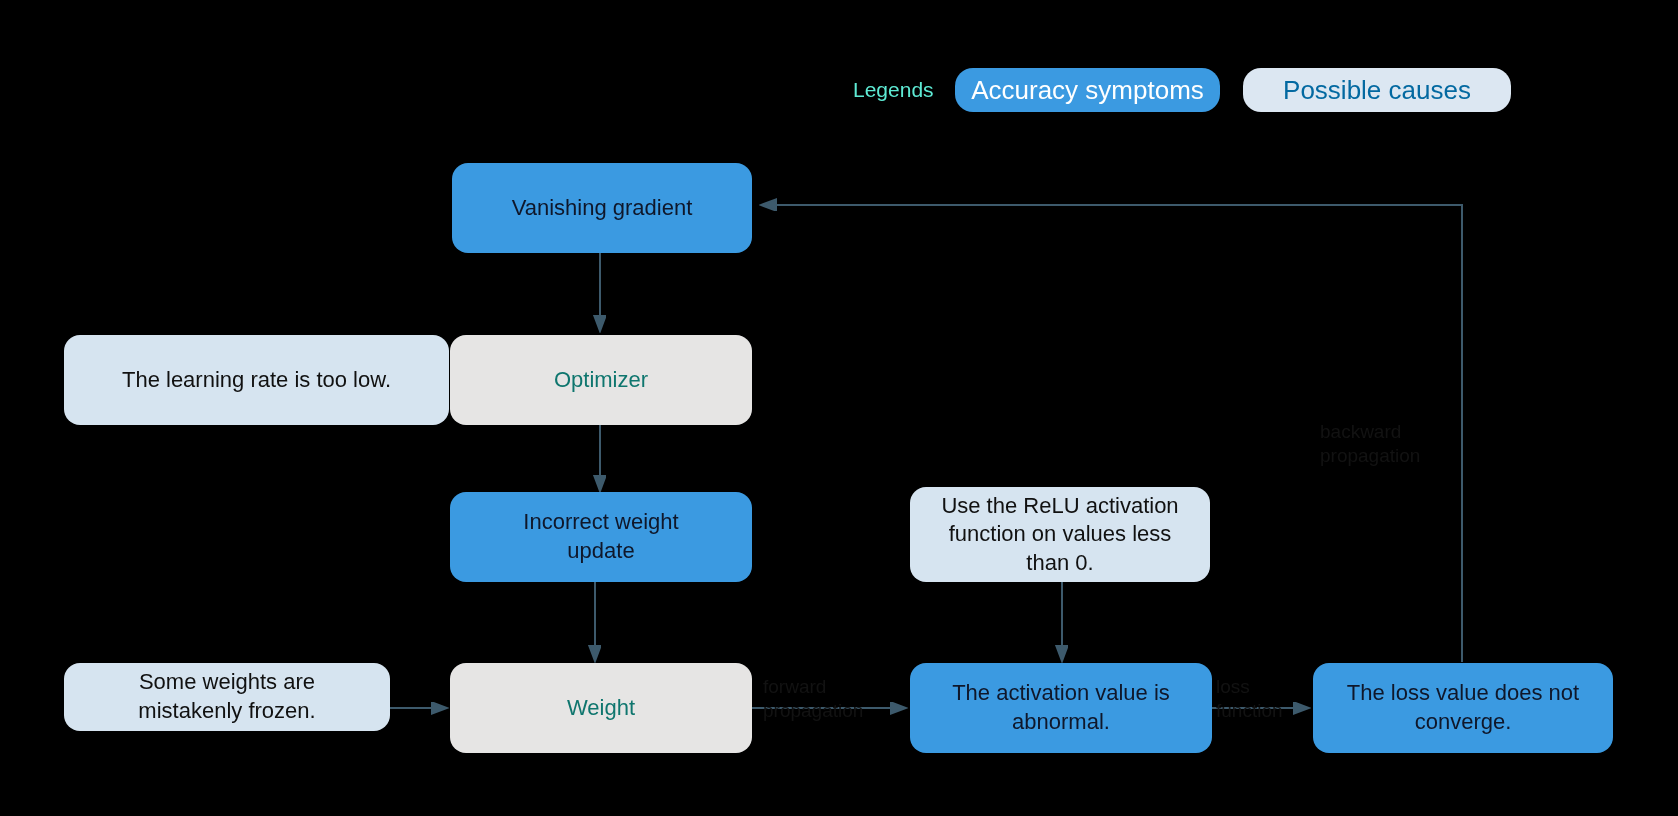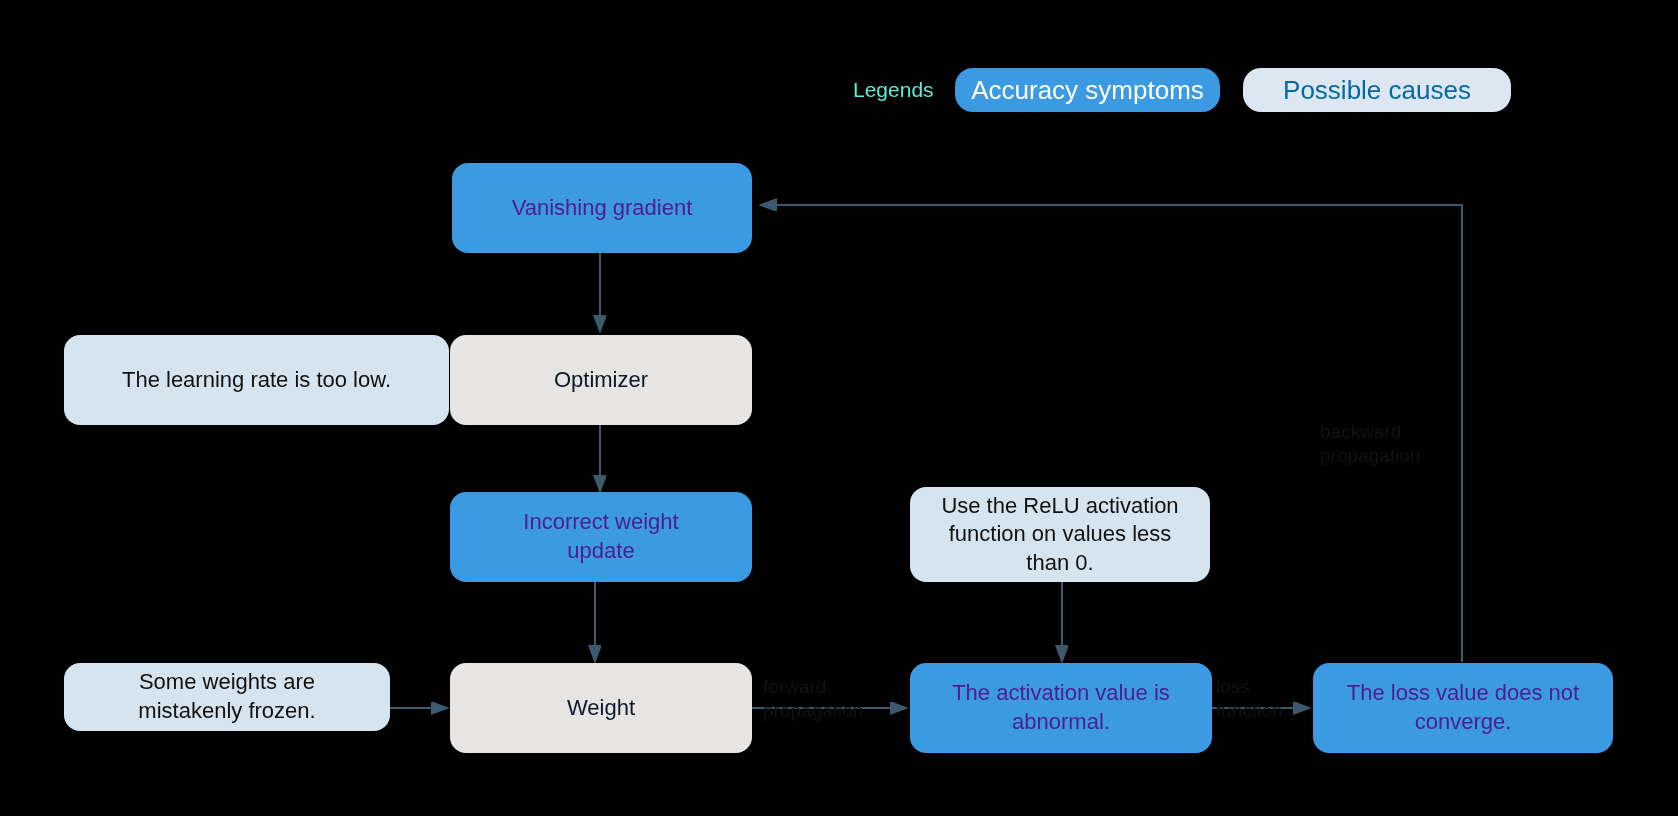--- a/index.html
+++ b/index.html
@@ -29,29 +29,29 @@
     justify-content: center;
     text-align: center;
     font-size: 22px;
     line-height: 1.3;
     padding: 6px 14px;
     white-space: pre-line;
     z-index: 3;
   }
   .node.symptom {
     background: #3b9ae1;
-    color: #4c1d95;
+    color: #0f172a;
   }
   .node.cause {
     background: #d6e4f0;
     color: #111111;
   }
   .node.process {
     background: #e6e5e4;
-    color: #0f172a;
+    color: #0f766e;
   }
   .legend-chip {
     position: absolute;
     box-sizing: border-box;
     border-radius: 18px;
     display: flex;
     align-items: center;
     justify-content: center;
     font-size: 26px;
     height: 44px;

